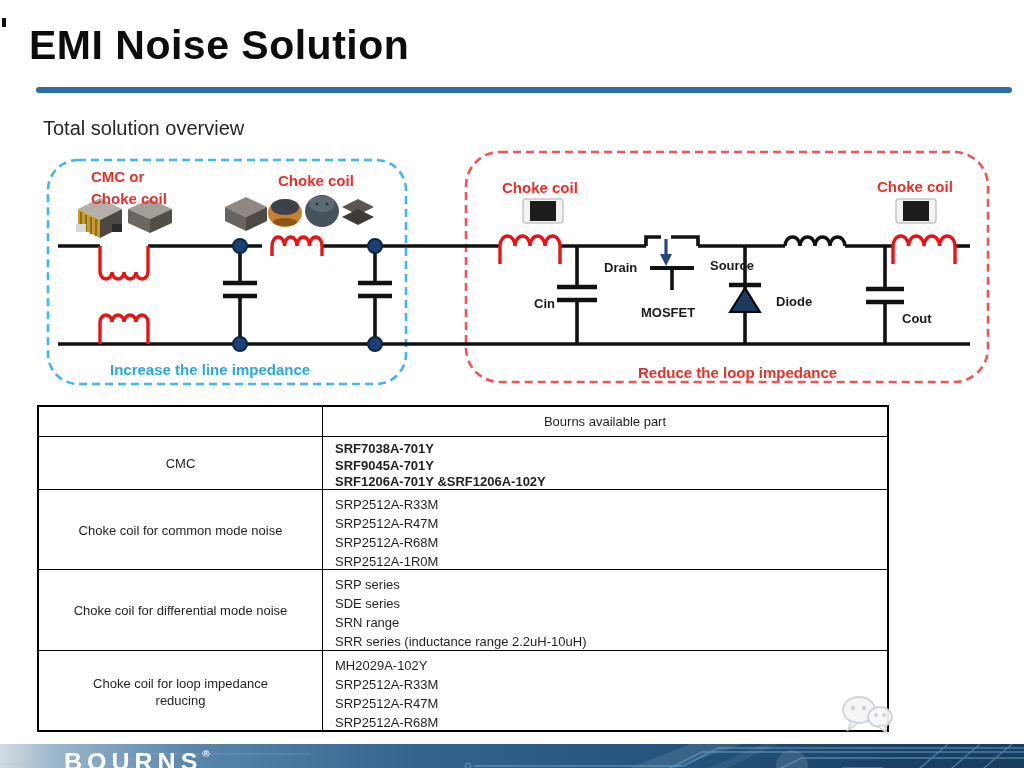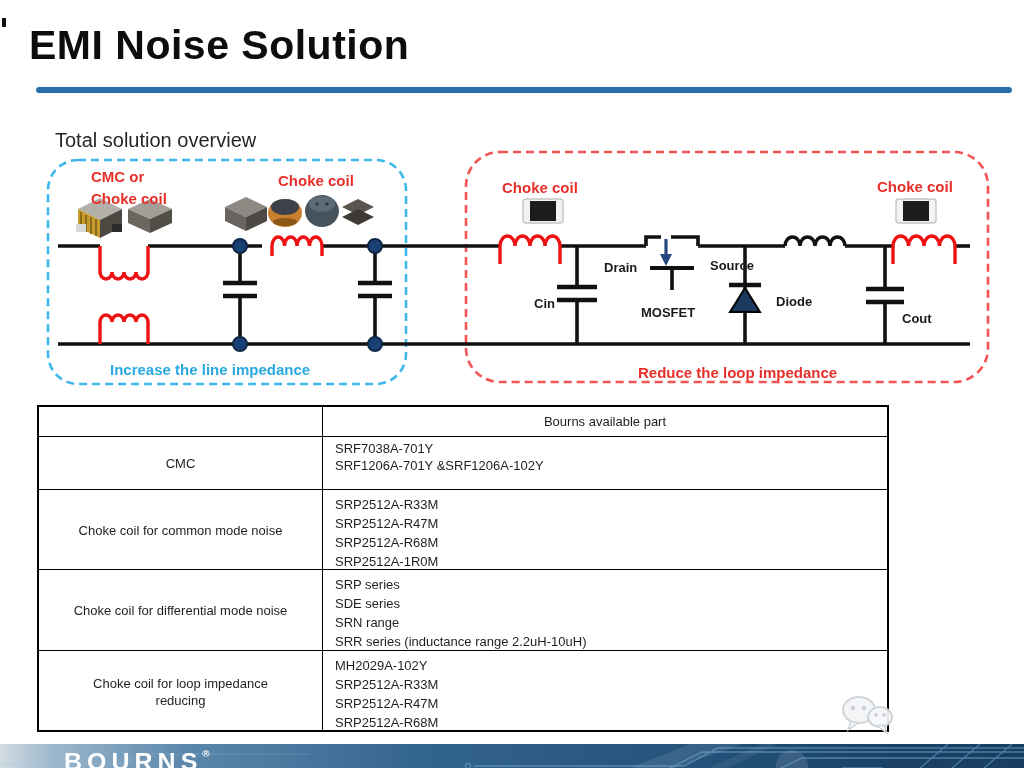--- a/index.html
+++ b/index.html
@@ -12,21 +12,21 @@
   
   .title{
     position:absolute;left:29px;top:22px;margin:0;
     font-size:41px;font-weight:800;color:#0d0d0d;letter-spacing:0.5px;text-align:right;
   }
   .title-rule{
     position:absolute;left:36px;top:87px;width:976px;height:6px;
     border-radius:3px;background:#2b6cab;
   }
   .subtitle{
-    position:absolute;left:43px;top:117px;margin:12px;
+    position:absolute;left:43px;top:117px;margin:0;
     font-size:20px;font-weight:400;color:#262626;
   }
   
   .diagram{position:absolute;left:0;top:140px;width:924px;height:252px;}
   .diagram svg{display:block;}
   
   .tbl{
     position:absolute;left:37px;top:405px;width:852px;
     border:2px solid #000;box-sizing:border-box;
     font-size:13px;color:#1f1f1f;background:#fff;
@@ -37,21 +37,21 @@
   .trow{display:grid;grid-template-columns:284px 1fr;border-top:1.5px solid #000;}
   .trow:nth-of-type(2){height:52px;}
   .trow:nth-of-type(3){height:79px;}
   .trow:nth-of-type(4){height:80px;}
   .trow:nth-of-type(5){height:79px;}
   .tcell.left{
     border-right:1.5px solid #000;display:flex;flex-direction:column;
     align-items:center;justify-content:center;text-align:right;line-height:17px;
   }
   .tcell.right{padding:5px 0 0 12px;line-height:19px;box-sizing:border-box;}
-  .trow:nth-of-type(2) .tcell.right{line-height:16.5px;padding-top:4px;}
+  .trow:nth-of-type(2) .tcell.right{line-height:16.5px;padding-top:4px;font-weight:bold;}
   
   .footer{
     position:absolute;left:0;top:744px;width:1024px;height:36px;
     background:linear-gradient(90deg,#d2dce3 0%,#9db8cc 5%,#5a86ab 18%,#33648f 40%,#24537c 65%,#1b4266 85%,#173c5e 100%);
     padding-left:20px;
   }
   .footer svg{position:absolute;left:0;top:0;}
   .logo{
     position:absolute;left:64px;top:4px;color:#ffffff;
     font-size:25px;font-weight:800;letter-spacing:5px;
@@ -221,20 +221,21 @@
     <div class="hcell left"></div>
     <div class="hcell right">Bourns available part</div>
   </div>
 
 <div class="trow">
       <div class="tcell left">
         <div>CMC</div>
       </div>
       <div class="tcell right">
         <div>SRF7038A-701Y</div>
+        <div>SRF9045A-701Y</div>
         <div>SRF1206A-701Y &amp;SRF1206A-102Y</div>
       </div>
     </div>
     <div class="trow">
       <div class="tcell left">
         <div>Choke coil for common mode noise</div>
       </div>
       <div class="tcell right">
         <div>SRP2512A-R33M</div>
         <div>SRP2512A-R47M</div>

